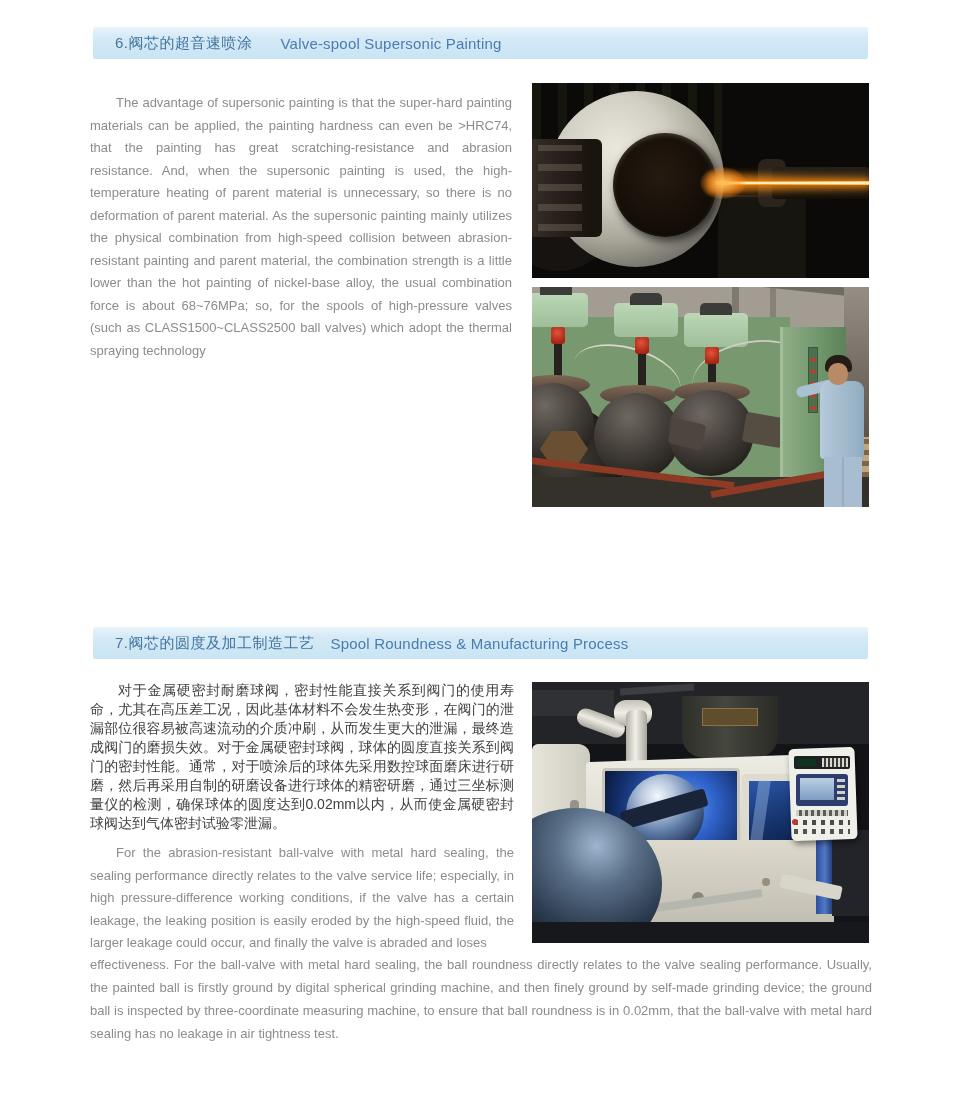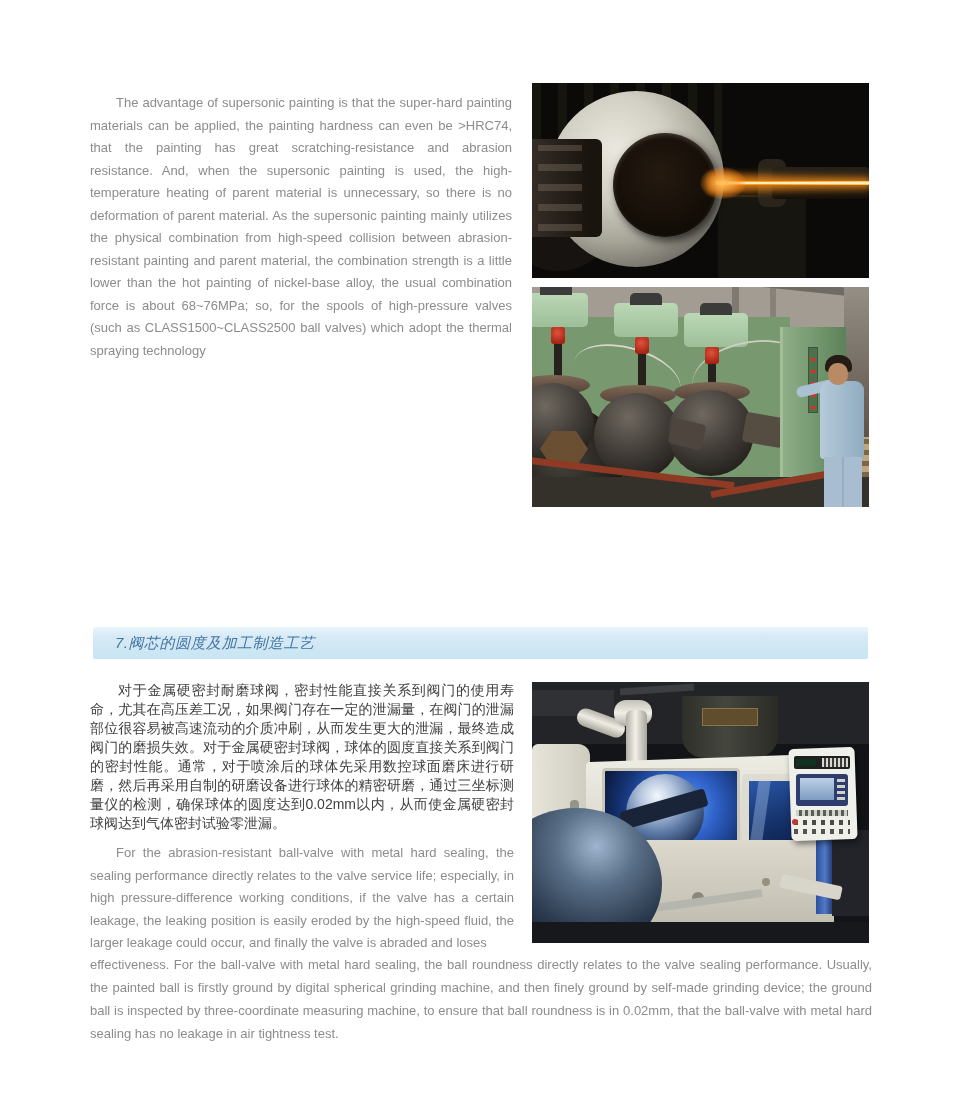--- a/index.html
+++ b/index.html
@@ -158,20 +158,24 @@
   .p3-standarm { left:248px; top:198px; width:62px; height:14px; background:#d8d5ca; transform:rotate(12deg); border-radius:3px; }
   .p3-fgball { left:-42px; top:126px; width:172px; height:152px; border-radius:50%;
     background:radial-gradient(circle at 62% 25%,#9fb4ce 0%,#5b7189 25%,#2b3a4e 55%,#0d1218 85%); }
   .p3-floor { left:0; top:240px; width:337px; height:21px; background:#17181b; }
 </style>
 </head>
 <body>
 
 <div class="page">
 
+  <div class="header-bar" style="top:27px;">
+    <span class="hdr-zh">6.阀芯的超音速喷涂</span>
+    <span class="hdr-en">Valve-spool Supersonic Painting</span>
+  </div>
 
   <div class="col-text s6" style="top:80px;">
     <p class="para-en">The advantage of supersonic painting is that the super-hard painting materials can be applied, the painting hardness can even be &gt;HRC74, that the painting has great scratching-resistance and abrasion resistance. And, when the supersonic painting is used, the high-temperature heating of parent material is unnecessary, so there is no deformation of parent material. As the supersonic painting mainly utilizes the physical combination from high-speed collision between abrasion-resistant painting and parent material, the combination strength is a little lower than the hot painting of nickel-base alloy, the usual combination force is about 68~76MPa; so, for the spools of high-pressure valves (such as CLASS1500~CLASS2500 ball valves) which adopt the thermal spraying technology</p>
   </div>
 
   <div class="photo p1">
     <div class="p1-stripes"></div>
     <div class="p1-pedestal"></div>
     <div class="p1-gun-flange"></div>
     <div class="p1-gun-cyl"></div>
@@ -223,26 +227,27 @@
     <div class="p2-floor"></div>
     <div class="p2-redline1"></div>
     <div class="p2-redline2"></div>
     <div class="p2-arm"></div>
     <div class="p2-torso"></div>
     <div class="p2-legs"></div>
     <div class="p2-hair"></div>
     <div class="p2-head"></div>
   </div>
 
-  <div class="header-bar" style="top:627px;font-style:italic;">
+  <div class="header-bar" style="top:627px;">
     <span class="hdr-zh">7.阀芯的圆度及加工制造工艺</span>
+    <span class="hdr-en" style="margin-left:16px;">Spool Roundness &amp; Manufacturing Process</span>
   </div>
 
   <div class="col-text s7" style="top:681px; width:424px;">
-    <p class="para-zh">对于金属硬密封耐磨球阀，密封性能直接关系到阀门的使用寿命，尤其在高压差工况，如果阀门存在一定的泄漏量，在阀门的泄漏部位很容易被高速流动的介质冲刷，从而发生更大的泄漏，最终造成阀门的磨损失效。对于金属硬密封球阀，球体的圆度直接关系到阀门的密封性能。通常，对于喷涂后的球体先采用数控球面磨床进行研磨，然后再采用自制的研磨设备进行球体的精密研磨，通过三坐标测量仪的检测，确保球体的圆度达到0.02mm以内，从而使金属硬密封球阀达到气体密封试验零泄漏。</p>
+    <p class="para-zh">对于金属硬密封耐磨球阀，密封性能直接关系到阀门的使用寿命，尤其在高压差工况，因此基体材料不会发生热变形，在阀门的泄漏部位很容易被高速流动的介质冲刷，从而发生更大的泄漏，最终造成阀门的磨损失效。对于金属硬密封球阀，球体的圆度直接关系到阀门的密封性能。通常，对于喷涂后的球体先采用数控球面磨床进行研磨，然后再采用自制的研磨设备进行球体的精密研磨，通过三坐标测量仪的检测，确保球体的圆度达到0.02mm以内，从而使金属硬密封球阀达到气体密封试验零泄漏。</p>
     <p class="para-en" style="margin-top:9px;">For the abrasion-resistant ball-valve with metal hard sealing, the sealing performance directly relates to the valve service life; especially, in high pressure-difference working conditions, if the valve has a certain leakage, the leaking position is easily eroded by the high-speed fluid, the larger leakage could occur, and finally the valve is abraded and loses</p>
   </div>
 
   <div class="photo p3">
     <div class="p3-ceiling"></div>
     <div class="p3-duct"></div>
     <div class="p3-lightstrip"></div>
     <div class="p3-cylinder"></div>
     <div class="p3-plaque"></div>
     <div class="p3-pipe-h"></div>

